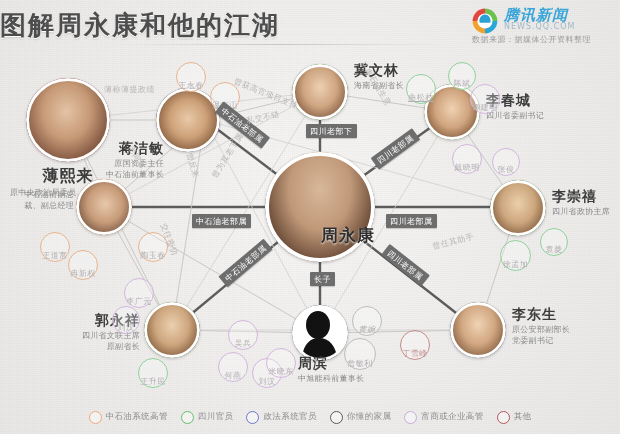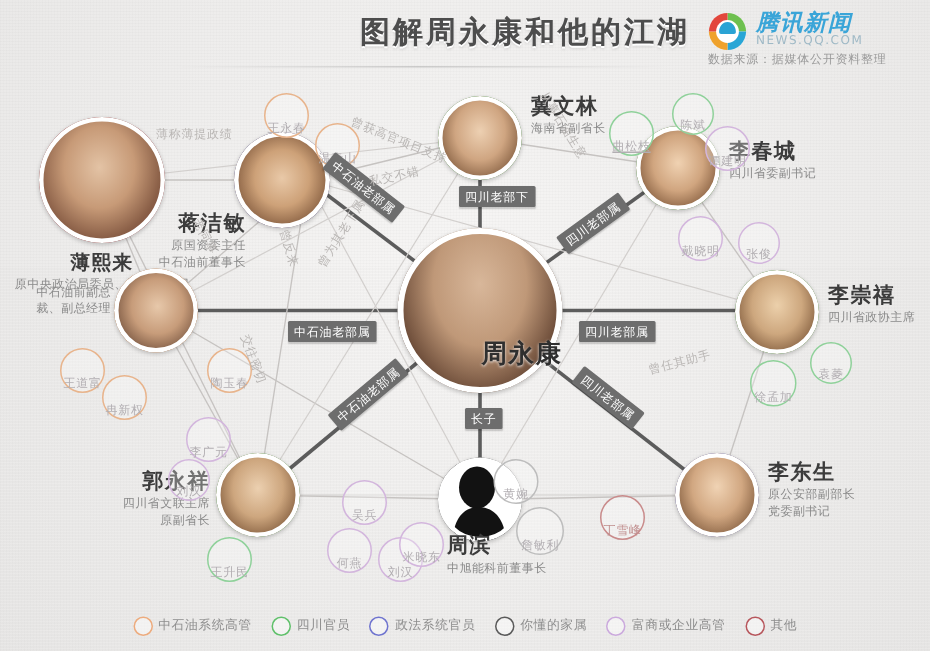--- a/index.html
+++ b/index.html
@@ -18,22 +18,22 @@
     position:absolute;inset:0;
     background-image:
       repeating-linear-gradient(0deg, rgba(0,0,0,0.015) 0px, rgba(0,0,0,0.015) 1px, rgba(255,255,255,0.02) 1px, rgba(255,255,255,0.02) 2px),
       repeating-linear-gradient(90deg, rgba(0,0,0,0.012) 0px, rgba(0,0,0,0.012) 1px, rgba(255,255,255,0.018) 1px, rgba(255,255,255,0.018) 2px);
     pointer-events:none;
   }
 
   
   #header{position:absolute;left:0;top:0;width:620px;height:48px;}
   #title{
-    position:absolute;left:0;top:8px;width:460px;text-align:right;
-    font-size:20px;font-weight:bold;color:#4d4d4d;letter-spacing:2px;
+    position:absolute;left:0;top:8px;width:460px;text-align:left;
+    font-size:26px;font-weight:bold;color:#4d4d4d;letter-spacing:2px;
     text-shadow:0 1px 0 #fff,0 2px 2px rgba(0,0,0,.12);
   }
   #title-rule{
     position:absolute;left:115px;top:44px;width:330px;height:1px;
     background:linear-gradient(to right,rgba(180,180,180,0),rgba(170,170,170,.55),rgba(180,180,180,0));
   }
   #logo{position:absolute;right:8px;top:6px;width:140px;height:40px;}
   #logo-mark{position:absolute;left:0;top:2px;width:26px;height:26px;}
   #logo-text{position:absolute;left:32px;top:0px;font-size:15px;font-weight:bold;
     color:#3aa5d8;font-style:italic;letter-spacing:1px;}
@@ -47,21 +47,21 @@
   .node{position:absolute;}
   .photo{
     position:absolute;border-radius:50%;overflow:hidden;
     box-shadow:0 1px 3px rgba(0,0,0,.22);
     background:#cfcfcf;
   }
   .photo .inner{position:absolute;inset:0;border-radius:50%;overflow:hidden;}
   .ring{position:absolute;inset:0;border-radius:50%;box-sizing:border-box;}
 
   .nlabel{position:absolute;white-space:nowrap;}
-  .nname{font-size:13px;color:#3c3c3c;font-weight:bold;letter-spacing:1px;}
+  .nname{font-size:16px;color:#3c3c3c;font-weight:bold;letter-spacing:1px;}
   .ntitle{font-size:8px;color:#8a8a8a;line-height:11px;letter-spacing:.3px;}
 
   
   .sat{
     position:absolute;border-radius:50%;box-sizing:border-box;
     display:flex;align-items:flex-end;justify-content:center;
     font-size:8px;color:#b2aeb2;letter-spacing:.5px;
     background:rgba(255,255,255,.28);
   }
 
@@ -354,21 +354,21 @@
   </div>
 <div class="sat" style="left:218px;top:352px;width:30px;height:30px;border:1.4px solid #d3b6dd;">
     <span>何燕</span>
   </div>
 <div class="sat" style="left:252px;top:358px;width:30px;height:30px;border:1.4px solid #d3b6dd;">
     <span>刘汉</span>
   </div>
 <div class="sat" style="left:266px;top:348px;width:30px;height:30px;border:1.4px solid #d3b6dd;">
     <span>米晓东</span>
   </div>
-<div class="sat" style="left:329px;top:306px;width:30px;height:30px;border:1.4px solid #bdbdbd;">
+<div class="sat" style="left:352px;top:306px;width:30px;height:30px;border:1.4px solid #bdbdbd;font-style:italic;">
     <span>黄婉</span>
   </div>
 <div class="sat" style="left:344px;top:338px;width:32px;height:32px;border:1.4px solid #bdbdbd;">
     <span>詹敏利</span>
   </div>
 <div class="sat" style="left:400px;top:330px;width:30px;height:30px;border:1.4px solid #c98b8b;color:#c08e8e;">
     <span>丁雪峰</span>
   </div>
 
 <div class="chip" style="left:192px;top:214px;">中石油老部属</div>

